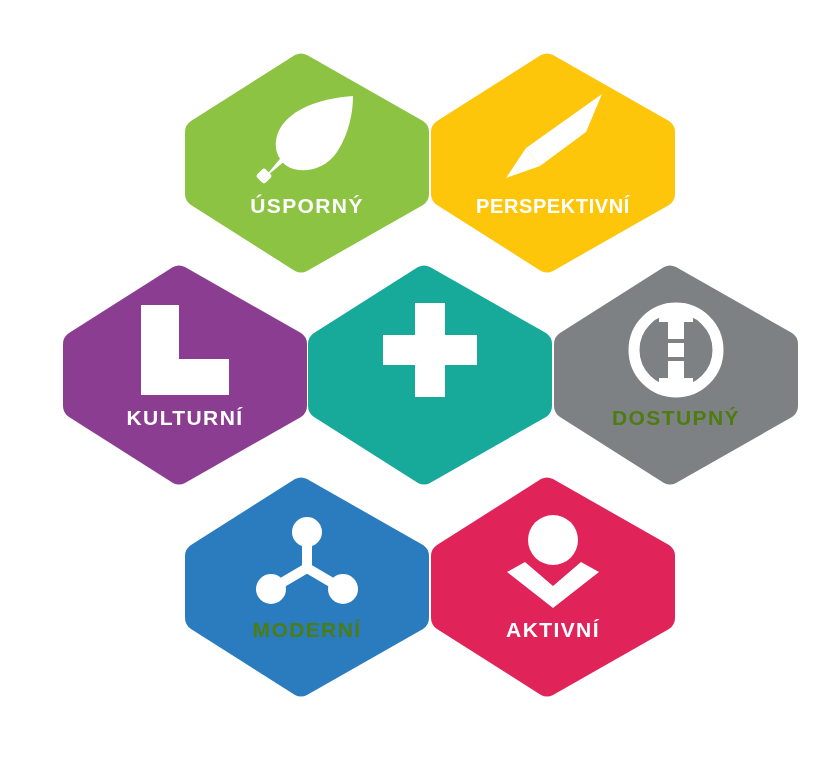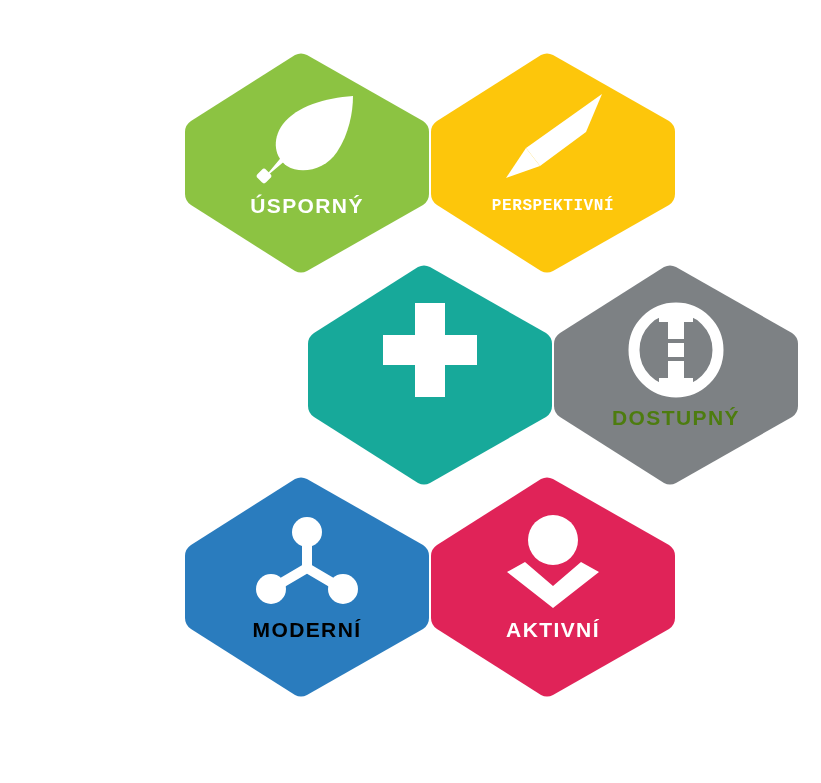--- a/index.html
+++ b/index.html
@@ -61,21 +61,21 @@
     text-align: center;
     color: #ffffff;
     font-family: "Liberation Sans", sans-serif;
     font-weight: bold;
     font-size: 21px;
     letter-spacing: 1.4px;
     line-height: 24px;
     white-space: nowrap;
     -webkit-font-smoothing: antialiased;
   }
-  .hex.wide .label { font-size: 16px; letter-spacing: 0.6px; font-family: Liberation Mono, monospace; }
+  .hex.wide .label { font-size: 20px; letter-spacing: 0.6px; }
 
   
   #hex-usporny      { left: 182px; top:  52px; }
   #hex-perspektivni { left: 428px; top:  52px; }
   #hex-kulturni     { left:  60px; top: 264px; }
   #hex-zdravy       { left: 305px; top: 264px; }
   #hex-dostupny     { left: 551px; top: 264px; }
   #hex-moderni      { left: 182px; top: 476px; }
   #hex-aktivni      { left: 428px; top: 476px; }
 </style>
@@ -105,20 +105,31 @@
       </svg>
       <div class="icon">
         <svg width="110" height="92" viewBox="0 0 110 92">
           <path d="M104 2 L88 40 L42 74 L28 56 Z" fill="#ffffff"></path>
           <path d="M28 56 L42 74 L8 86 Z" fill="#ffffff"></path>
         </svg>
       </div>
       <div class="label" style="color: rgb(255, 255, 255);">PERSPEKTIVNÍ</div>
     </div>
 
+    <div class="hex" id="hex-kulturni">
+      <svg class="hexshape" viewBox="0 0 250 222">
+        <path d="M125 3 L241 69 Q247 73 247 80 L247 142 Q247 149 241 153 L125 219 Q119 222 113 219 L9 153 Q3 149 3 142 L3 80 Q3 73 9 69 L113 3 Q119 0 125 3 Z" fill="#8B3E91"></path>
+      </svg>
+      <div class="icon">
+        <svg width="96" height="94" viewBox="0 0 96 94">
+          <path d="M4 2 L42 2 L42 56 L92 56 L92 92 L4 92 Z" fill="#ffffff"></path>
+        </svg>
+      </div>
+      <div class="label" style="color: rgb(255, 255, 255);">KULTURNÍ</div>
+    </div>
 
     <div class="hex" id="hex-zdravy">
       <svg class="hexshape" viewBox="0 0 250 222">
         <path d="M125 3 L241 69 Q247 73 247 80 L247 142 Q247 149 241 153 L125 219 Q119 222 113 219 L9 153 Q3 149 3 142 L3 80 Q3 73 9 69 L113 3 Q119 0 125 3 Z" fill="#17A99A"></path>
       </svg>
       <div class="icon">
         <svg width="98" height="98" viewBox="0 0 98 98">
           <path d="M34 2 L64 2 L64 34 L96 34 L96 64 L64 64 L64 96 L34 96 L34 64 L2 64 L2 34 L34 34 Z" fill="#ffffff"></path>
         </svg>
       </div>
@@ -146,21 +157,21 @@
         <path d="M125 3 L241 69 Q247 73 247 80 L247 142 Q247 149 241 153 L125 219 Q119 222 113 219 L9 153 Q3 149 3 142 L3 80 Q3 73 9 69 L113 3 Q119 0 125 3 Z" fill="#2A7CBE"></path>
       </svg>
       <div class="icon">
         <svg width="104" height="92" viewBox="0 0 104 92">
           <path d="M52 20 L52 52 L18 72 M52 52 L86 72" stroke="#ffffff" stroke-width="10" fill="none" stroke-linecap="round" stroke-linejoin="round"></path>
           <circle cx="52" cy="16" r="15" fill="#ffffff"></circle>
           <circle cx="16" cy="73" r="15" fill="#ffffff"></circle>
           <circle cx="88" cy="73" r="15" fill="#ffffff"></circle>
         </svg>
       </div>
-      <div class="label" style="color: #000000;">MODERNÍ</div>
+      <div class="label" style="color: #4d7c0f;">MODERNÍ</div>
     </div>
 
     <div class="hex" id="hex-aktivni">
       <svg class="hexshape" viewBox="0 0 250 222">
         <path d="M125 3 L241 69 Q247 73 247 80 L247 142 Q247 149 241 153 L125 219 Q119 222 113 219 L9 153 Q3 149 3 142 L3 80 Q3 73 9 69 L113 3 Q119 0 125 3 Z" fill="#E02358"></path>
       </svg>
       <div class="icon">
         <svg width="100" height="96" viewBox="0 0 100 96">
           <circle cx="50" cy="26" r="25" fill="#ffffff"></circle>
           <path d="M4 58 L22 48 L50 72 L78 48 L96 58 L50 94 Z" fill="#ffffff"></path>

